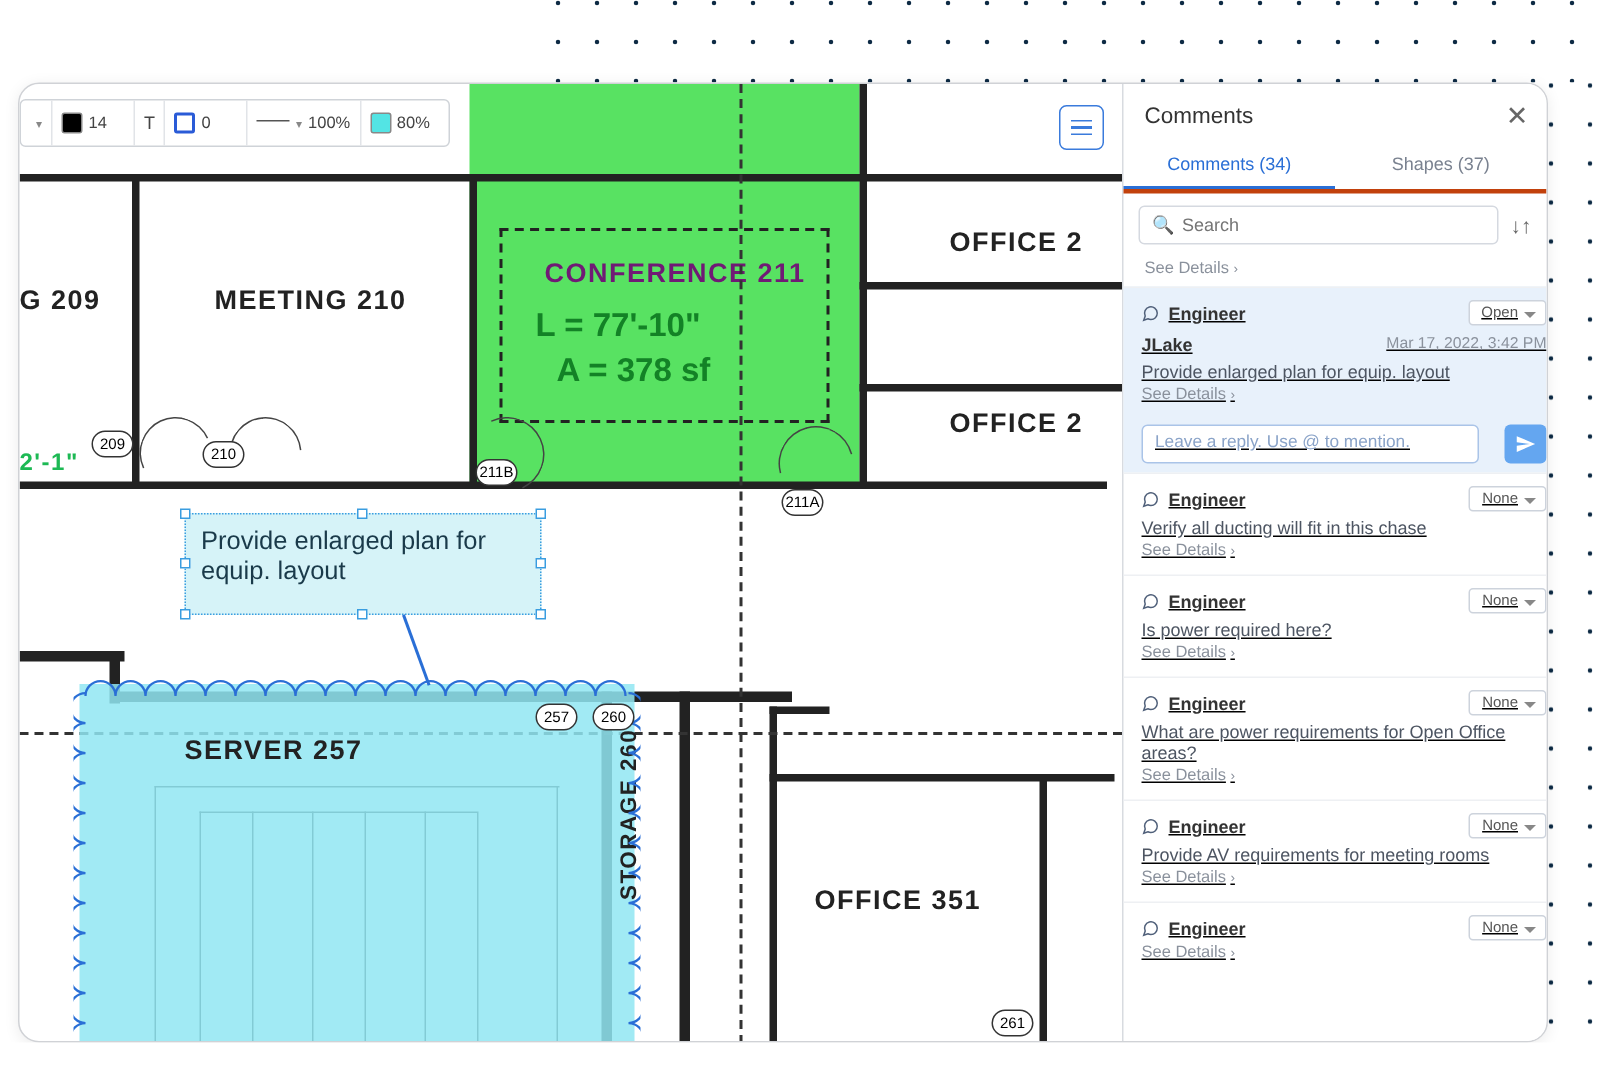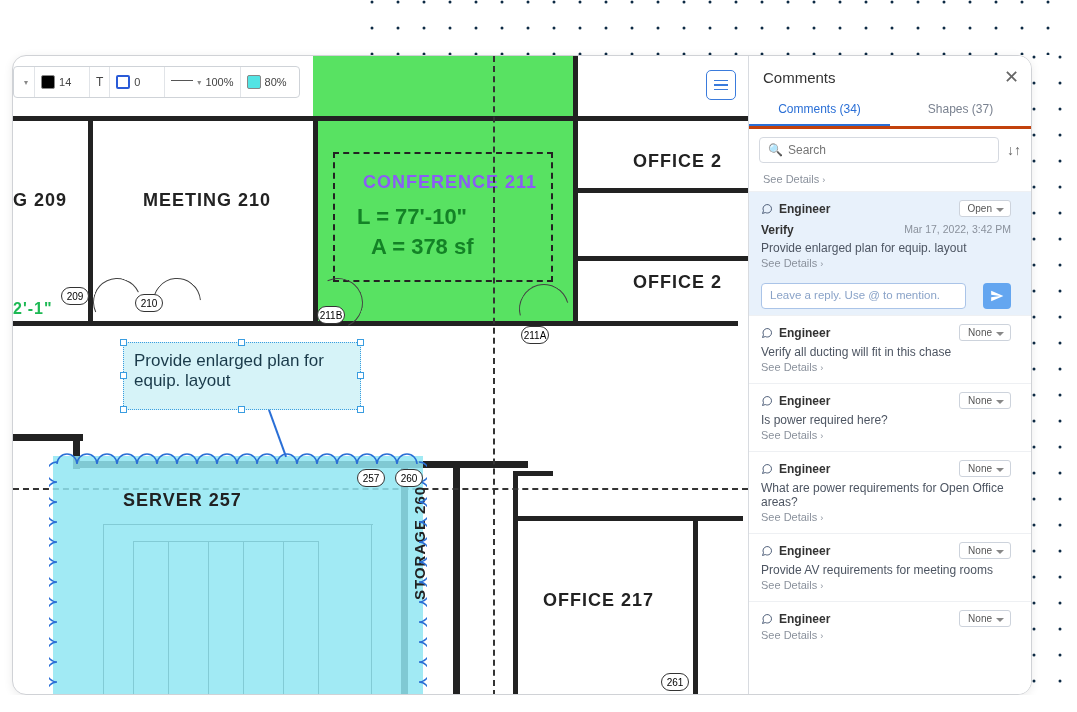--- a/index.html
+++ b/index.html
@@ -78,21 +78,21 @@
   left: 300px; top: 0;
   width: 260px; height: 270px;
   background: #58e262;
 }
 .conf-inner {
   position: absolute; left: 320px; top: 96px;
   width: 220px; height: 130px;
   border: 2px dashed #222;
 }
 .conf-text { position: absolute; font-weight: bold; color: #138226; font-size: 22px; }
-.conf-title { position: absolute; font-weight: bold; color: #8b5cf6; font-size: 18px; letter-spacing: 1px; }
+.conf-title { position: absolute; font-weight: bold; color: #701a75; font-size: 18px; letter-spacing: 1px; }
 
 .server-room {
   position: absolute;
   left: 40px; top: 400px;
   width: 370px; height: 240px;
   background: #90e6f2;
   opacity: 0.85;
 }
 .server-label { position: absolute; left: 110px; top: 434px; font-weight: bold; color: #222; font-size: 18px; letter-spacing: 1px; z-index: 3; }
 
@@ -173,21 +173,22 @@
   padding: 5px 8px; color: #a0a6b0;
 }
 .search-box input { border: none; outline: none; flex: 1; font-size: 12px; color: #701a75; }
 .sort-icon { font-size: 14px; color: #666; }
 
 .see-details { font-size: 11px; color: #8a919c; padding: 2px 0 6px 14px; }
 .see-details .chev2 { font-size: 9px; margin-left: 3px; }
 
 .comment {
   border-top: 1px solid #eef0f3;
-  padding: 8px 20px 4px 12px;
+  padding: 8px 0 4px 12px;
+  text-decoration: underline;
 }
 .comment.active { background: #e8f1fb; }
 .c-head { display: flex; justify-content: space-between; align-items: center; }
 .c-role { display: flex; align-items: center; gap: 6px; font-size: 12px; color: #333; font-weight: 600; }
 .c-role-icon { width: 12px; height: 12px; color: #50607a; }
 .c-status {
   border: 1px solid #cdd3dc; border-radius: 3px;
   padding: 2px 18px 2px 8px; font-size: 10px; color: #555;
   position: relative; background: #fff;
 }
@@ -318,21 +319,21 @@
           <path d="M 8 10 a10 10 0 0 0 0 20 a10 10 0 0 0 0 20 a10 10 0 0 0 0 20 a10 10 0 0 0 0 20 a10 10 0 0 0 0 20 a10 10 0 0 0 0 20 a10 10 0 0 0 0 20 a10 10 0 0 0 0 20 a10 10 0 0 0 0 20 a10 10 0 0 0 0 20 a10 10 0 0 0 0 20 a10 10 0 0 0 0 20" fill="none" stroke="#2a6fd6" stroke-width="1.5"></path>
         </svg>
       </div>
 
       <div class="room-label" style="left:0;top:134px;font-size:18px">G  209</div>
       <div class="room-label" style="left:130px;top:134px;font-size:18px">MEETING  210</div>
       <div class="room-label" style="left:620px;top:95px;font-size:18px">OFFICE  2</div>
       <div class="room-label" style="left:620px;top:216px;font-size:18px">OFFICE  2</div>
       <div class="server-label">SERVER  257</div>
       <div class="room-label" style="left:398px;top:544px;font-size:15px;transform:rotate(-90deg);transform-origin:left top">STORAGE  260</div>
-      <div class="room-label" style="left:530px;top:534px;font-size:18px">OFFICE  217</div>
+      <div class="room-label" style="left:530px;top:534px;font-size:18px">OFFICE  351</div>
       <div class="room-label" style="left:0;top:244px;font-size:16px;color:#1db954">2'-1"</div>
 
       <div class="door-tag" style="left:48px;top:231px">209</div>
       <div class="door-tag" style="left:122px;top:238px">210</div>
       <div class="door-tag" style="left:304px;top:250px">211B</div>
       <div class="door-tag" style="left:508px;top:270px">211A</div>
       <div class="door-tag" style="left:344px;top:413px">257</div>
       <div class="door-tag" style="left:382px;top:413px">260</div>
       <div class="door-tag" style="left:648px;top:617px">261</div>
 
@@ -382,21 +383,21 @@
       <div class="c-head">
         <div class="c-role">
           <svg class="c-role-icon" viewBox="0 0 24 24" fill="none" stroke="currentColor" stroke-width="2">
               <path d="M21 11.5a8.38 8.38 0 0 1-8.5 8.5 8.5 8.5 0 0 1-4-.95L3 21l1.95-5.5A8.5 8.5 0 1 1 21 11.5z"></path>
             </svg>
           <span>Engineer</span>
         </div>
         <div class="c-status">Open</div>
       </div>
       <div class="c-author">
-        <span>Verify</span>
+        <span>JLake</span>
         <span class="c-date">Mar 17, 2022, 3:42 PM</span>
       </div>
       <div class="c-body">Provide enlarged plan for equip. layout</div>
       <div class="see-details" style="padding-left:0"><span>See Details</span><span class="chev2">›</span></div>
       <div class="reply-row">
         <div class="reply-input">Leave a reply. Use @ to mention.</div>
         <div class="send-btn">
           <svg width="14" height="14" viewBox="0 0 24 24" fill="#fff">
               <path d="M2 21l21-9L2 3v7l15 2-15 2z"></path>
             </svg>

